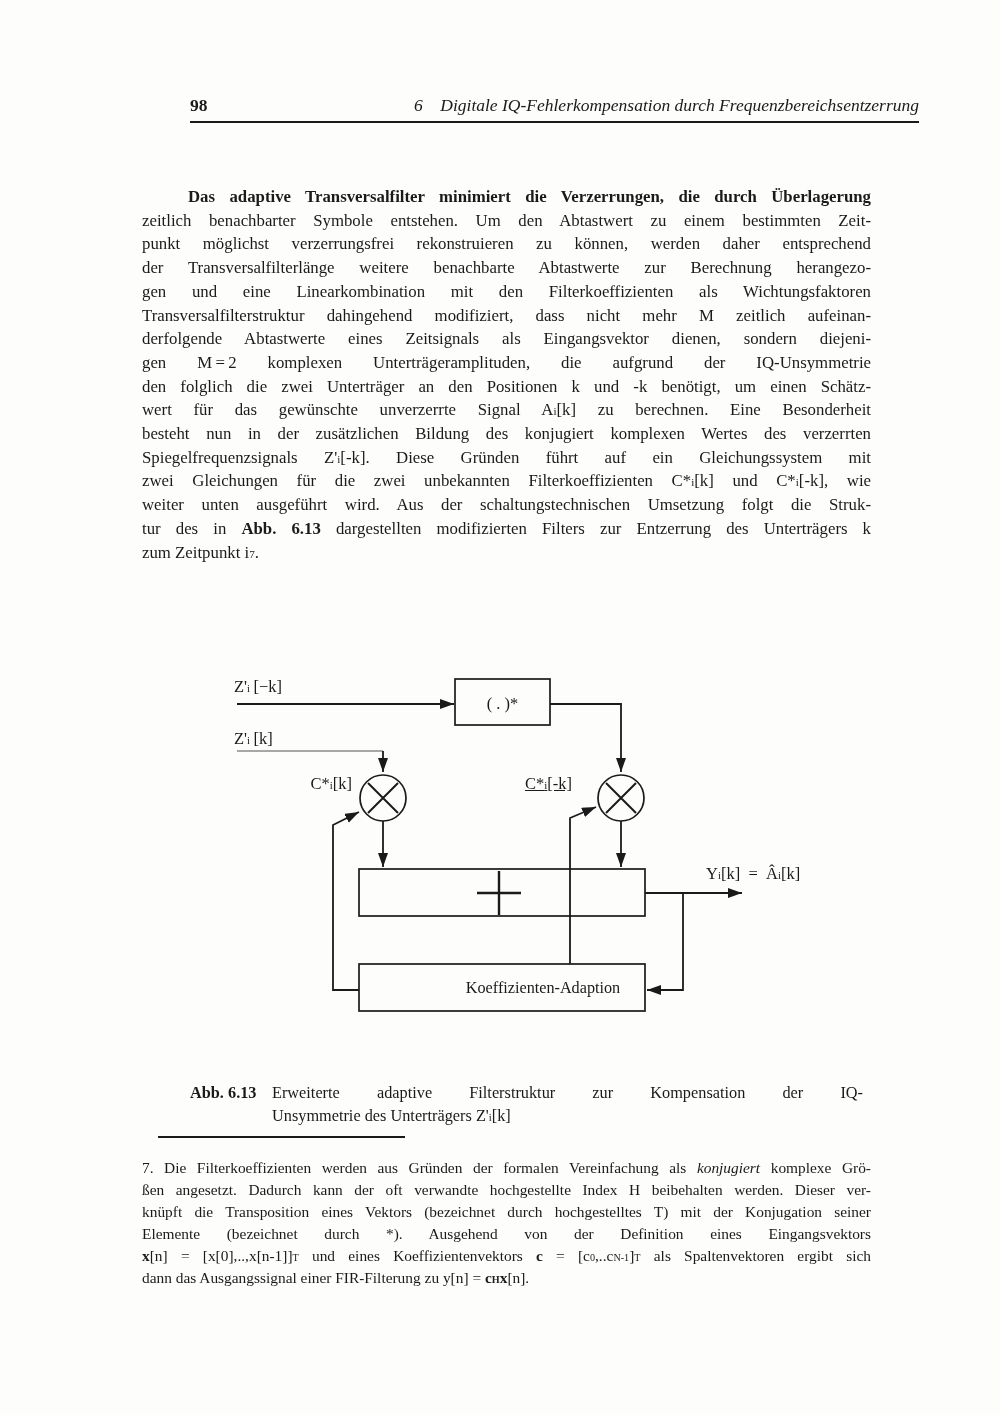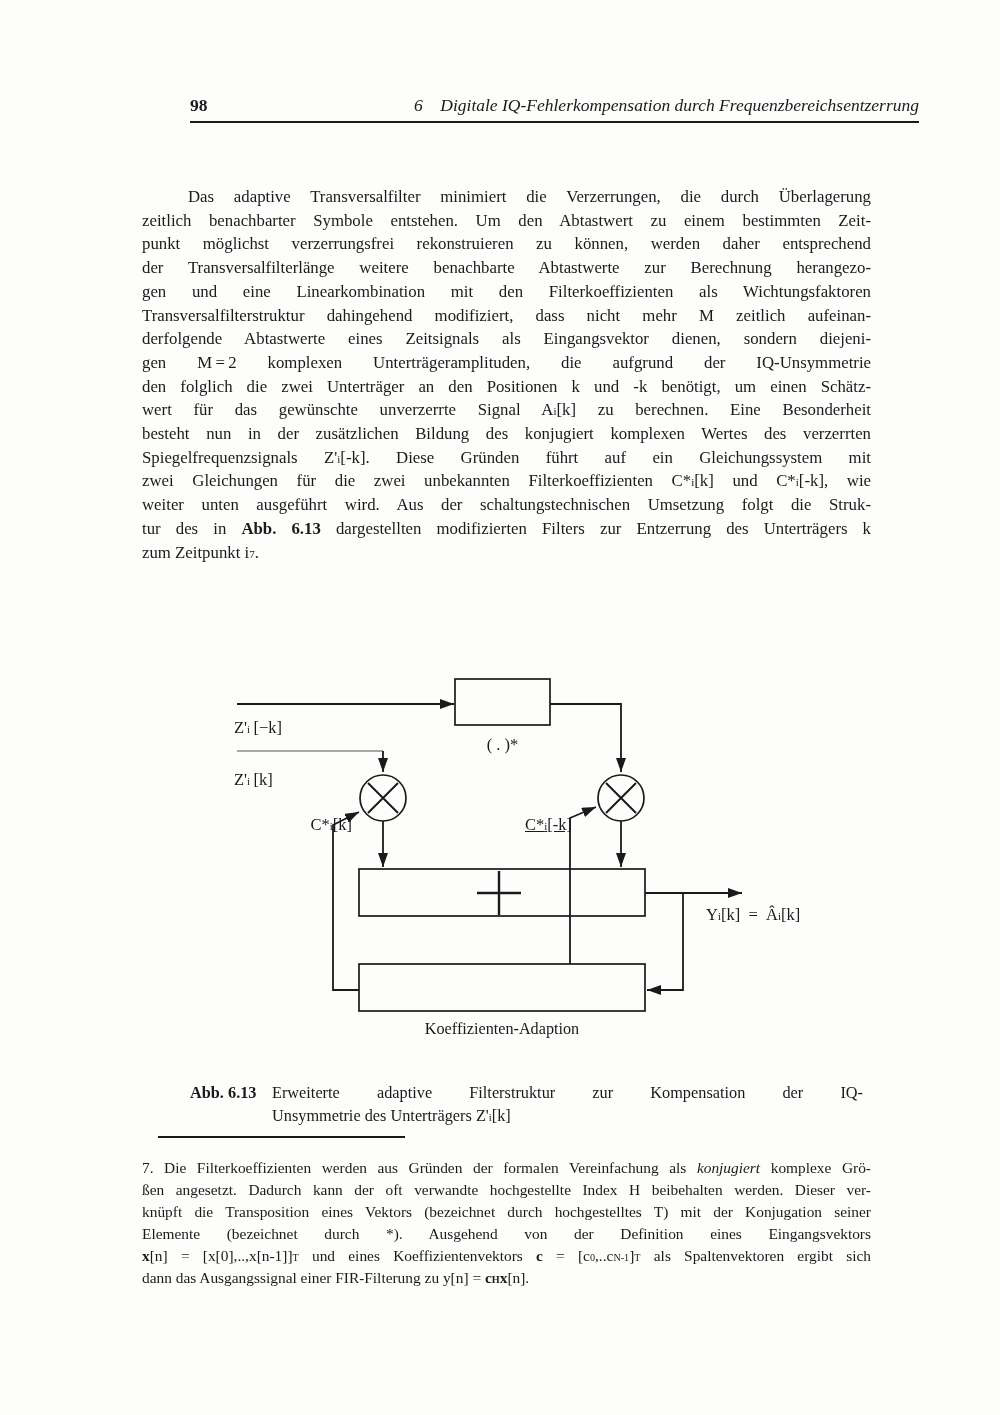--- a/index.html
+++ b/index.html
@@ -31,26 +31,26 @@
   .text-line.just{text-align-last:justify;}
   .seg-b{font-weight:700;}
   .seg-i{font-style:italic;}
   .seg-sub{font-size:66%;vertical-align:-18%;line-height:0;}
   .seg-sup{font-size:66%;vertical-align:40%;line-height:0;}
   
   .body-text{
     position:absolute;left:142px;top:185px;width:729px;
     font-size:16.8px;line-height:23.7px;
   }
-  .body-text .text-line:first-child{text-indent:46px;}
+  .body-text .text-line:first-child{text-indent:46px;font-weight:bold;}
   
   .diagram{position:absolute;left:0;top:0;pointer-events:none;}
   .diagram .white{fill:var(--paper);}
   .fig-label{
-    position:absolute;font-size:16.5px;line-height:19px;white-space:nowrap;margin-top:41px;
+    position:absolute;font-size:16.5px;line-height:19px;white-space:nowrap;
   }
   .fig-label.right{text-align:right;}
   .fig-label.center{text-align:center;white-space:normal;}
   
   .caption-label{
     position:absolute;left:190px;top:1081px;
     font-size:16.3px;line-height:23.4px;
   }
   .caption-lines{
     position:absolute;left:272px;top:1081px;width:591px;
@@ -124,21 +124,21 @@
       <path d="M359,990 L333,990 L333,825 L359,812" marker-end="url(#arw)"></path>
     </g>
   </svg>
 
   <div class="fig-label" style="left:234px;top:677px;"><span>Z'</span><span class="seg-sub">i</span><span> [−k]</span></div>
   <div class="fig-label" style="left:234px;top:729px;"><span>Z'</span><span class="seg-sub">i</span><span> [k]</span></div>
   <div class="fig-label center" style="left:455px;top:694px;width:95px;"><span>( . )*</span></div>
   <div class="fig-label right" style="left:252px;top:774px;width:100px;"><span>C*</span><span class="seg-sub">i</span><span>[k]</span></div>
   <div class="fig-label right" style="left:472px;top:774px;width:100px;text-decoration:underline;"><span>C*</span><span class="seg-sub">i</span><span>[-k]</span></div>
   <div class="fig-label" style="left:706px;top:864px;"><span>Y</span><span class="seg-sub">i</span><span>[k] = Â</span><span class="seg-sub">i</span><span>[k]</span></div>
-  <div class="fig-label center" style="left:359px;top:979px;width:286px;font-size:16.2px;"><span>Koeffizienten-Adaption</span></div>
+  <div class="fig-label center" style="left:359px;top:979px;width:286px;font-size:16.2px;padding-left:41px;"><span>Koeffizienten-Adaption</span></div>
 
   <div class="caption-label"><span class="seg-b">Abb. 6.13</span></div>
   <div class="caption-lines">
       <div class="text-line just"><span>Erweiterte adaptive Filterstruktur zur Kompensation der IQ-</span></div>
       <div class="text-line"><span>Unsymmetrie des Unterträgers Z'</span><span class="seg-sub">i</span><span>[k]</span></div>
     </div>
 
   <div class="footnote-rule"></div>
   <div class="footnote">
       <div class="text-line just"><span>7. Die Filterkoeffizienten werden aus Gründen der formalen Vereinfachung als </span><span class="seg-i">konjugiert</span><span> komplexe Grö-</span></div>

